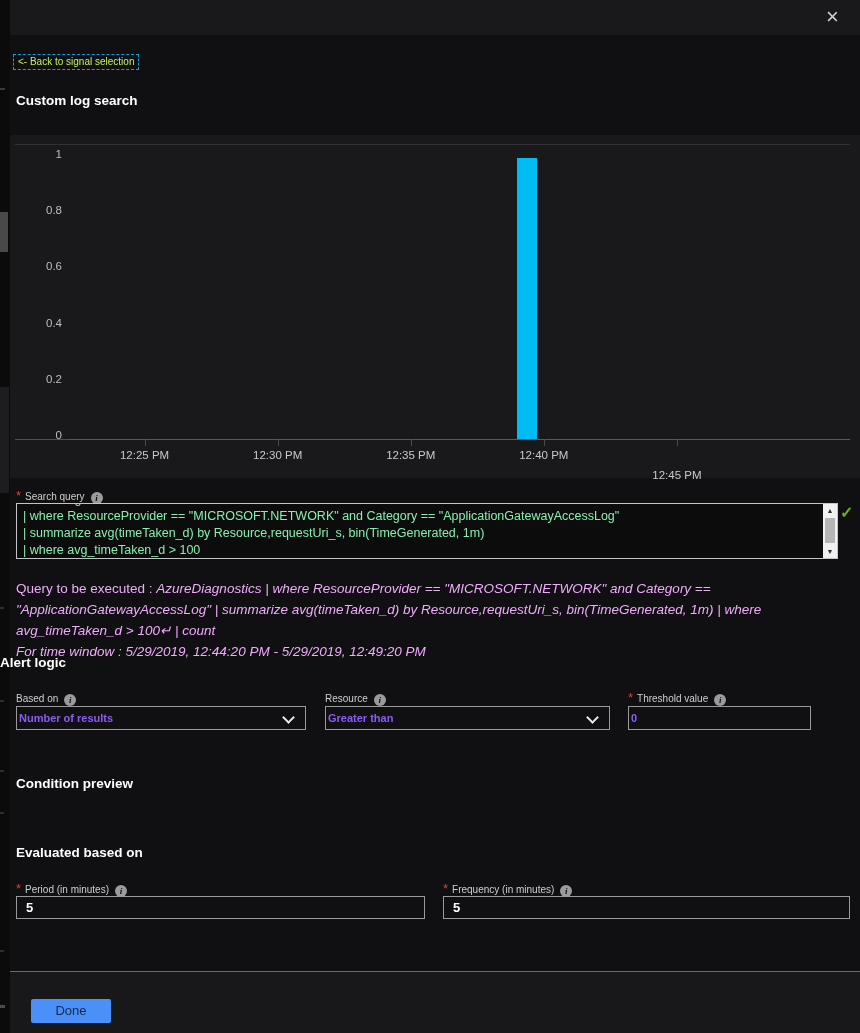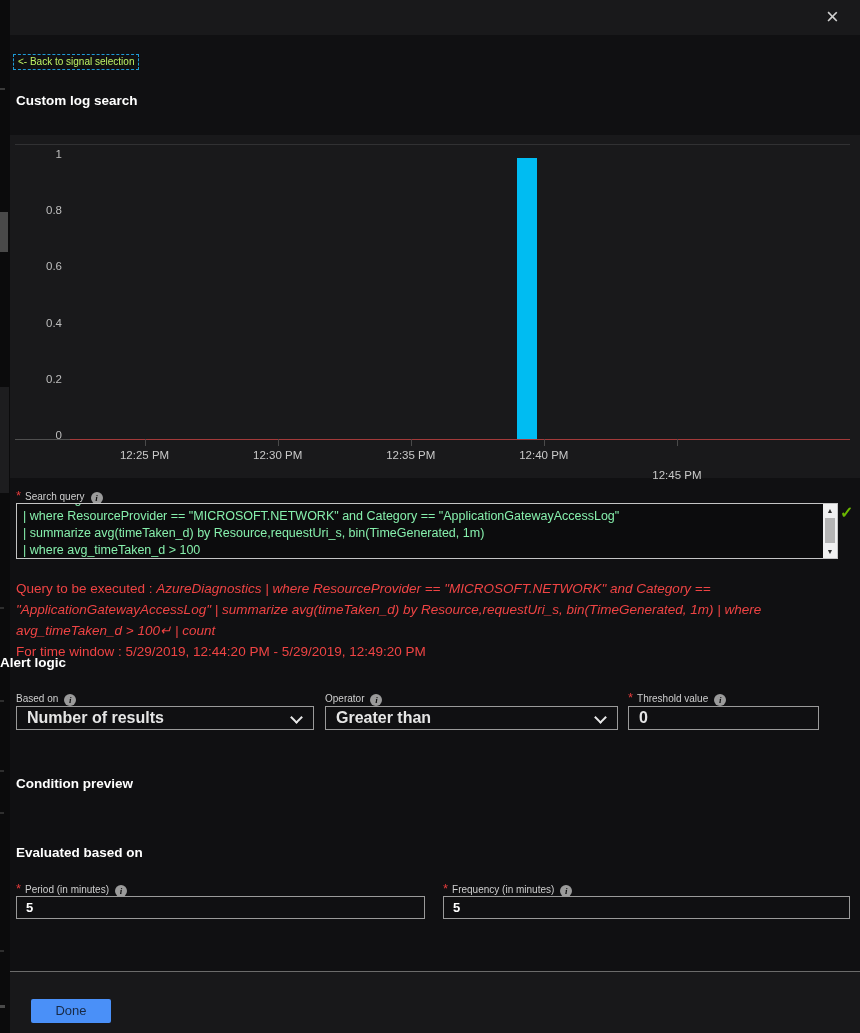--- a/index.html
+++ b/index.html
@@ -37,28 +37,28 @@
     background:#9b9b9b;color:#0c0c0c;font-size:9px;font-weight:bold;font-style:italic;
     text-align:center;line-height:12px;vertical-align:-1px;font-family:"Liberation Serif",serif;}
   #search-query-label{left:16px;top:486px;}
   #query-box{left:16px;top:503px;width:820px;height:54px;border:1px solid #c5c5c5;background:#0c0c0d;overflow:hidden;}
   #qlines{position:absolute;left:6px;top:-13px;font-size:12.5px;line-height:17px;color:#86efac;white-space:pre;width:780px;}
   #q-scrollbar{position:absolute;right:0;top:0;width:14px;height:54px;background:#f1f1f1;}
   .q-arrow{position:absolute;left:0;width:14px;height:13px;text-align:center;font-size:7px;color:#2b2b2b;line-height:13px;cursor:pointer;}
   #q-thumb{position:absolute;left:2px;top:14px;width:10px;height:25px;background:#b5b5b5;cursor:pointer;}
   #q-valid{left:840px;top:503px;color:#6bb700;font-size:16px;font-weight:bold;}
   
-  #summary{left:16px;top:578px;width:838px;font-size:13.5px;line-height:21px;color:#ef4444;}
+  #summary{left:16px;top:578px;width:838px;font-size:13.5px;line-height:21px;color:#f0abfc;}
   #summary .qtext{font-style:italic;}
-  #time-window{}
+  #time-window{font-style:italic;}
   
   #alert-logic-heading{left:0;top:655px;}
   .ctl-label{position:absolute;top:688px;}
   .select,.textinput{position:absolute;top:706px;height:22px;border:1px solid #9a9a9a;background:#101012;
-    color:#e5e5e5;font-size:16px;font-weight:600;line-height:22px;padding-left:10px;cursor:pointer;}
+    color:#8b5cf6;font-size:11px;font-weight:600;line-height:22px;padding-left:2px;cursor:pointer;}
   .chev{position:absolute;right:12px;top:6px;width:7px;height:7px;border-right:2px solid #e8e8e8;border-bottom:2px solid #e8e8e8;transform:rotate(45deg);}
   
   #condition-heading{left:16px;top:776px;}
   #condition-text{left:16px;top:806px;font-size:13.5px;font-style:italic;color:#f0f0f0;}
   #evaluated-heading{left:16px;top:845px;}
   .eval-label{position:absolute;top:879px;}
   .eval-input{position:absolute;top:896px;height:21px;border:1px solid #9a9a9a;background:#101012;
     color:#fff;font-size:13px;font-weight:600;line-height:21px;padding-left:9px;}
   
   #divider{left:10px;top:971px;width:850px;height:1px;background:#6b6b6b;}
@@ -131,21 +131,21 @@
     <span>Query to be executed : </span><span class="qtext">AzureDiagnostics | where ResourceProvider == "MICROSOFT.NETWORK" and Category == "ApplicationGatewayAccessLog" | summarize avg(timeTaken_d) by Resource,requestUri_s, bin(TimeGenerated, 1m) | where avg_timeTaken_d &gt; 100↵ | count</span>
     <div id="time-window">For time window : 5/29/2019, 12:44:20 PM - 5/29/2019, 12:49:20 PM</div>
   </div>
 
   <div class="abs h-bold" id="alert-logic-heading">Alert logic</div>
 
   <div class="ctl-label" style="left:16px;">
     <span class="field-label">Based on</span><span class="info-icon">i</span>
   </div>
   <div class="ctl-label" style="left:325px;">
-    <span class="field-label">Operator</span><span class="info-icon">i</span>
+    <span class="field-label">Resource</span><span class="info-icon">i</span>
   </div>
   <div class="ctl-label" style="left:628px;">
     <span class="req">*</span><span class="field-label">Threshold value</span><span class="info-icon">i</span>
   </div>
 
   <div class="select" style="left:16px;width:286px;">
     <span>Number of results</span>
     <span class="chev"></span>
   </div>
   <div class="select" style="left:325px;width:281px;">

